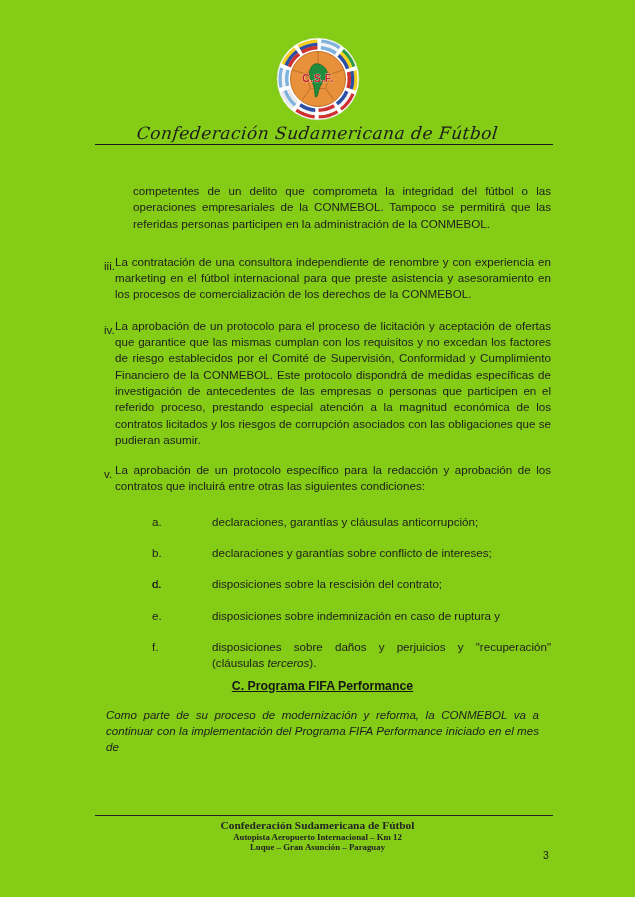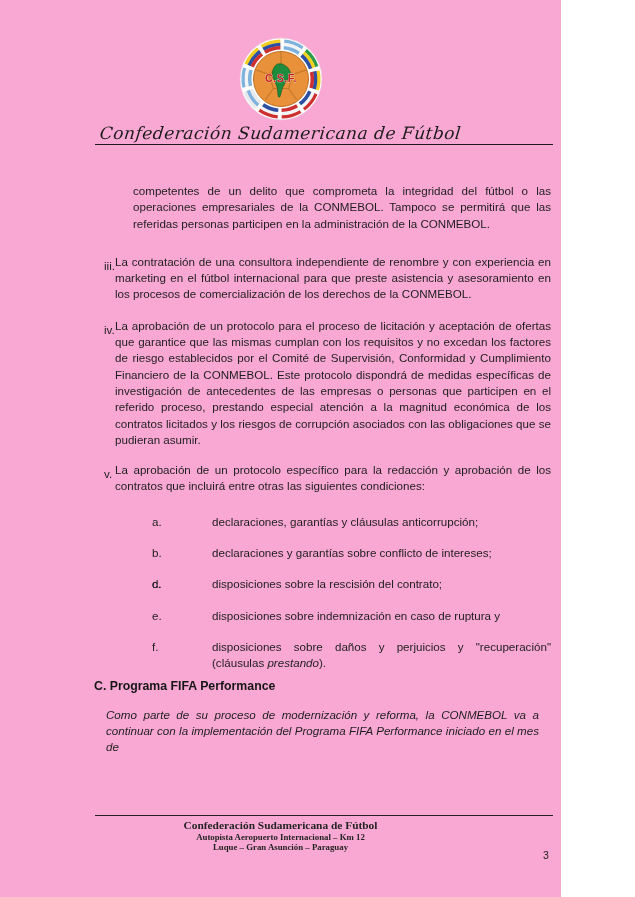--- a/index.html
+++ b/index.html
@@ -1,19 +1,19 @@
 <!DOCTYPE html>
 <html><head>
 <meta charset="utf-8">
 <style>
   html,body{margin:0;padding:0;background:#ffffff;}
   .page{
     position:relative;
-    width:561px;height:897px;
-    background:#f9a8d4;
+    width:635px;height:897px;
+    background:#84cc16;
     font-family:"Liberation Sans",sans-serif;
     color:#1d1d1d;
     overflow:hidden;
   }
   
   .header{position:absolute;top:36px;left:0;width:100%;text-align:center;}
   .logo{width:88px;height:86px;display:block;margin:0 auto;}
   .script-title{
     font-family:"DejaVu Serif",serif;
     font-style:italic;
@@ -36,22 +36,22 @@
   .ritem-iii{margin-bottom:15px;}
   .ritem-iv{margin-bottom:14px;}
   .ritem-v{margin-bottom:19px;}
   .litem{position:relative;margin-bottom:15px;}
   .litem .marker{position:absolute;left:58px;top:0;}
   .litem .txt{margin-left:118px;}
   .litem-c{margin-bottom:14px;}
   .litem-f{margin-bottom:6px;}
   .litem-f .txt i{font-family:"Liberation Sans",sans-serif;}
   .section-heading{
-    font-weight:bold;font-size:12.3px;text-align:left;
-    margin:0 0 9px 0;line-height:17px;color:#161616;
+    font-weight:bold;font-size:12.3px;text-align:center;
+    margin:0 0 9px 0;line-height:17px;color:#161616;text-decoration:underline;
   }
   .closing{margin:12px;font-style:italic;}
   
   .footer-rule{position:absolute;top:815px;left:95px;width:458px;border-top:1.6px solid #222;}
   .footer{
     position:absolute;top:819px;left:0;width:100%;text-align:center;
     font-family:"Liberation Serif",serif;color:#242424;
   }
   .footer .org{font-weight:bold;font-size:11.4px;line-height:13px;}
   .footer .addr{font-weight:bold;font-size:8.8px;line-height:10.4px;}
@@ -165,21 +165,21 @@
       <div class="txt">disposiciones sobre la rescisión del contrato;</div>
     </div>
 
     <div class="litem">
       <span class="marker">e.</span>
       <div class="txt">disposiciones sobre indemnización en caso de ruptura y</div>
     </div>
 
     <div class="litem litem-f">
       <span class="marker">f.</span>
-      <div class="txt"><span>disposiciones sobre daños y perjuicios y "recuperación" (cláusulas </span><i>prestando</i><span>).</span></div>
+      <div class="txt"><span>disposiciones sobre daños y perjuicios y "recuperación" (cláusulas </span><i>terceros</i><span>).</span></div>
     </div>
 
     <h2 class="section-heading">C. Programa FIFA Performance</h2>
 
     <p class="closing">Como parte de su proceso de modernización y reforma, la CONMEBOL va a continuar con la implementación del Programa FIFA Performance iniciado en el mes de</p>
 
   </div>
 
   <div class="footer-rule"></div>
   <div class="footer">

